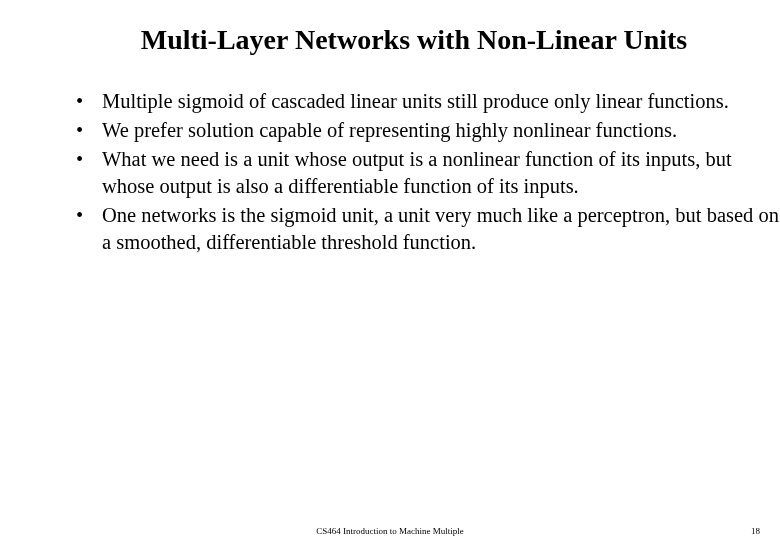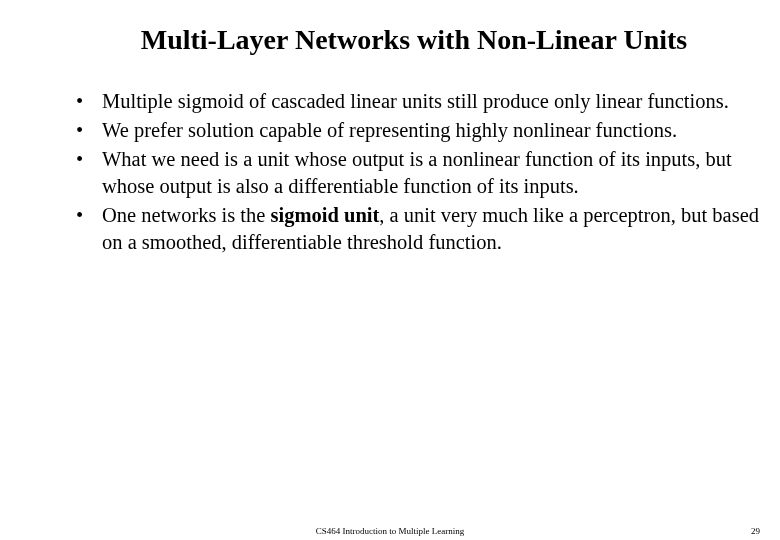--- a/index.html
+++ b/index.html
@@ -37,21 +37,21 @@
   }
   .bullet .dot {
     width: 28px;
     flex-shrink: 0;
     text-align: left;
     padding-left: 2px;
   }
   .bullet .text {
     flex: 1;
   }
-  .bold { font-weight: bold; }
+  .bold { font-weight: normal; }
   .footer {
     position: absolute;
     bottom: 14px;
     left: 0;
     width: 100%;
     font-size: 9px;
     font-family: "Times New Roman", Times, serif;
   }
   .footer-course {
     position: absolute;
@@ -88,16 +88,16 @@
     </div>
 
     <div class="bullet">
       <div class="dot">•</div>
       <div class="text"><span>One networks is the </span><span class="bold">sigmoid unit</span><span>, a unit very much like a perceptron, but based on a smoothed, differentiable threshold function.</span></div>
     </div>
 
   </div>
 
   <div class="footer">
-    <span class="footer-course">CS464 Introduction to Multiple Learning</span>
-    <span class="footer-page">29</span>
+    <span class="footer-course">CS464 Introduction to Machine Multiple</span>
+    <span class="footer-page">18</span>
   </div>
 </div>
 
 </body></html>

